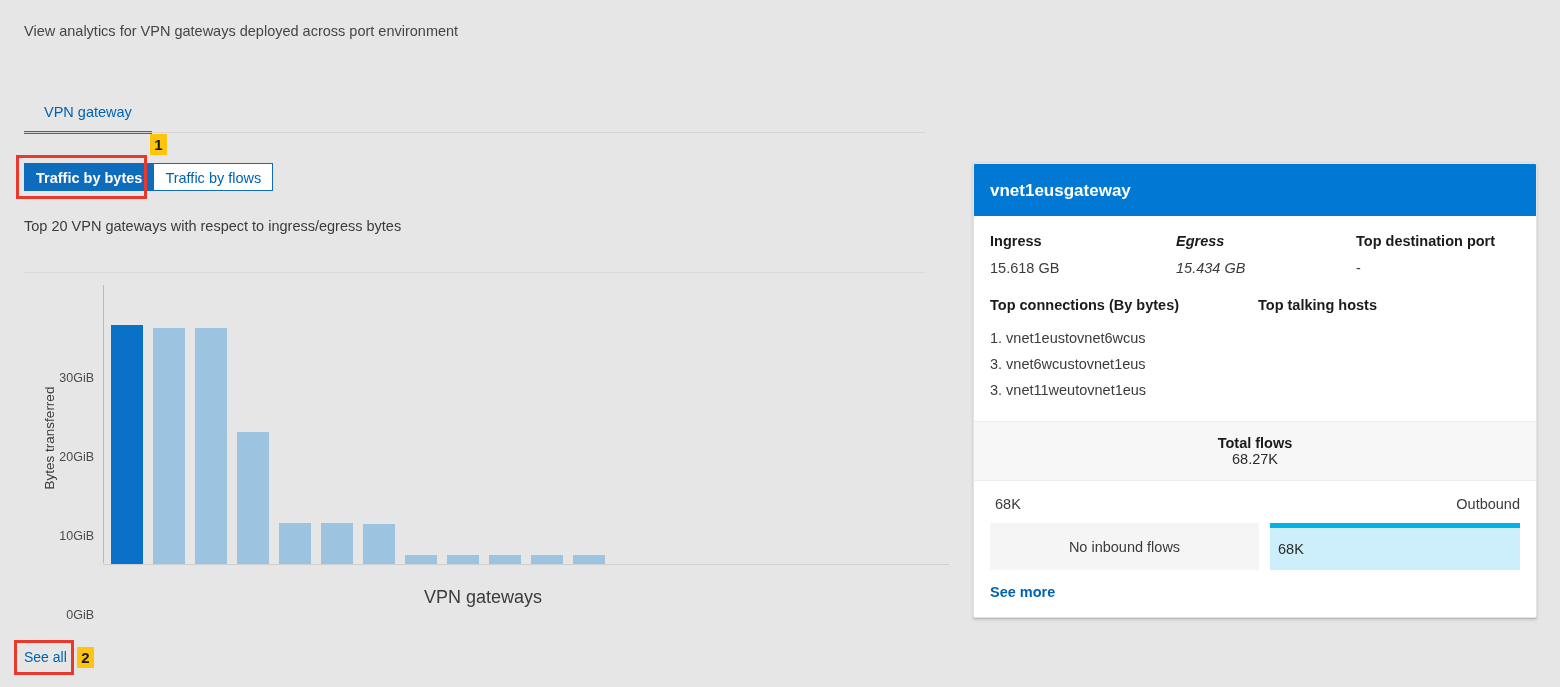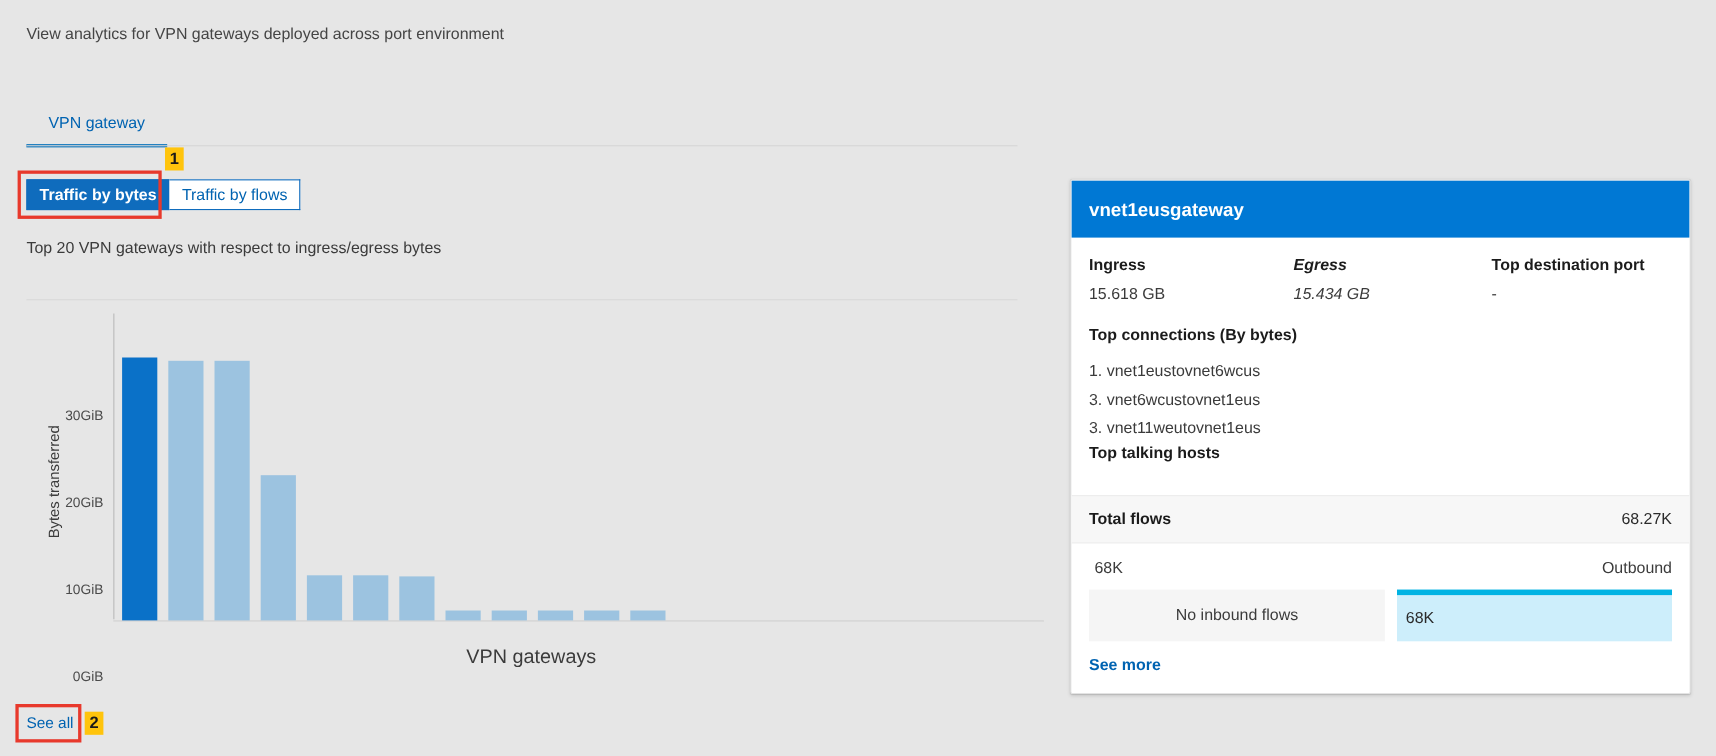--- a/index.html
+++ b/index.html
@@ -240,21 +240,21 @@
     margin-bottom: 8px;
   }
   .kv .v {
     color: #3b3b3b;
     line-height: 19px;
   }
   .kv.c1 { width: 186px; }
   .kv.c2 { width: 180px; font-style: italic; }
   .kv.c3 { flex: 1; }
 
-  .lists-row { display: flex; padding-bottom: 12px; flex-direction: column; }
+  .lists-row { display: flex; padding-bottom: 12px; }
   .list-col.a { width: 268px; }
   .list-col.b { flex: 1; }
   .list-title {
     font-size: 14.5px;
     font-weight: 700;
     color: #1b1b1b;
     line-height: 19px;
     margin-bottom: 10px;
   }
   .list-item {
@@ -265,20 +265,21 @@
 
   .total-flows {
     display: flex;
     justify-content: space-between;
     align-items: center;
     background: #f7f7f7;
     border-top: 1px solid #ededed;
     border-bottom: 1px solid #ededed;
     padding: 13px 16px;
     margin-top: 6px;
+    flex-direction: column;
   }
   .total-flows .tf-label {
     font-size: 14.5px;
     font-weight: 700;
     color: #1b1b1b;
   }
   .total-flows .tf-value {
     font-size: 14.5px;
     color: #2b2b2b;
   }

